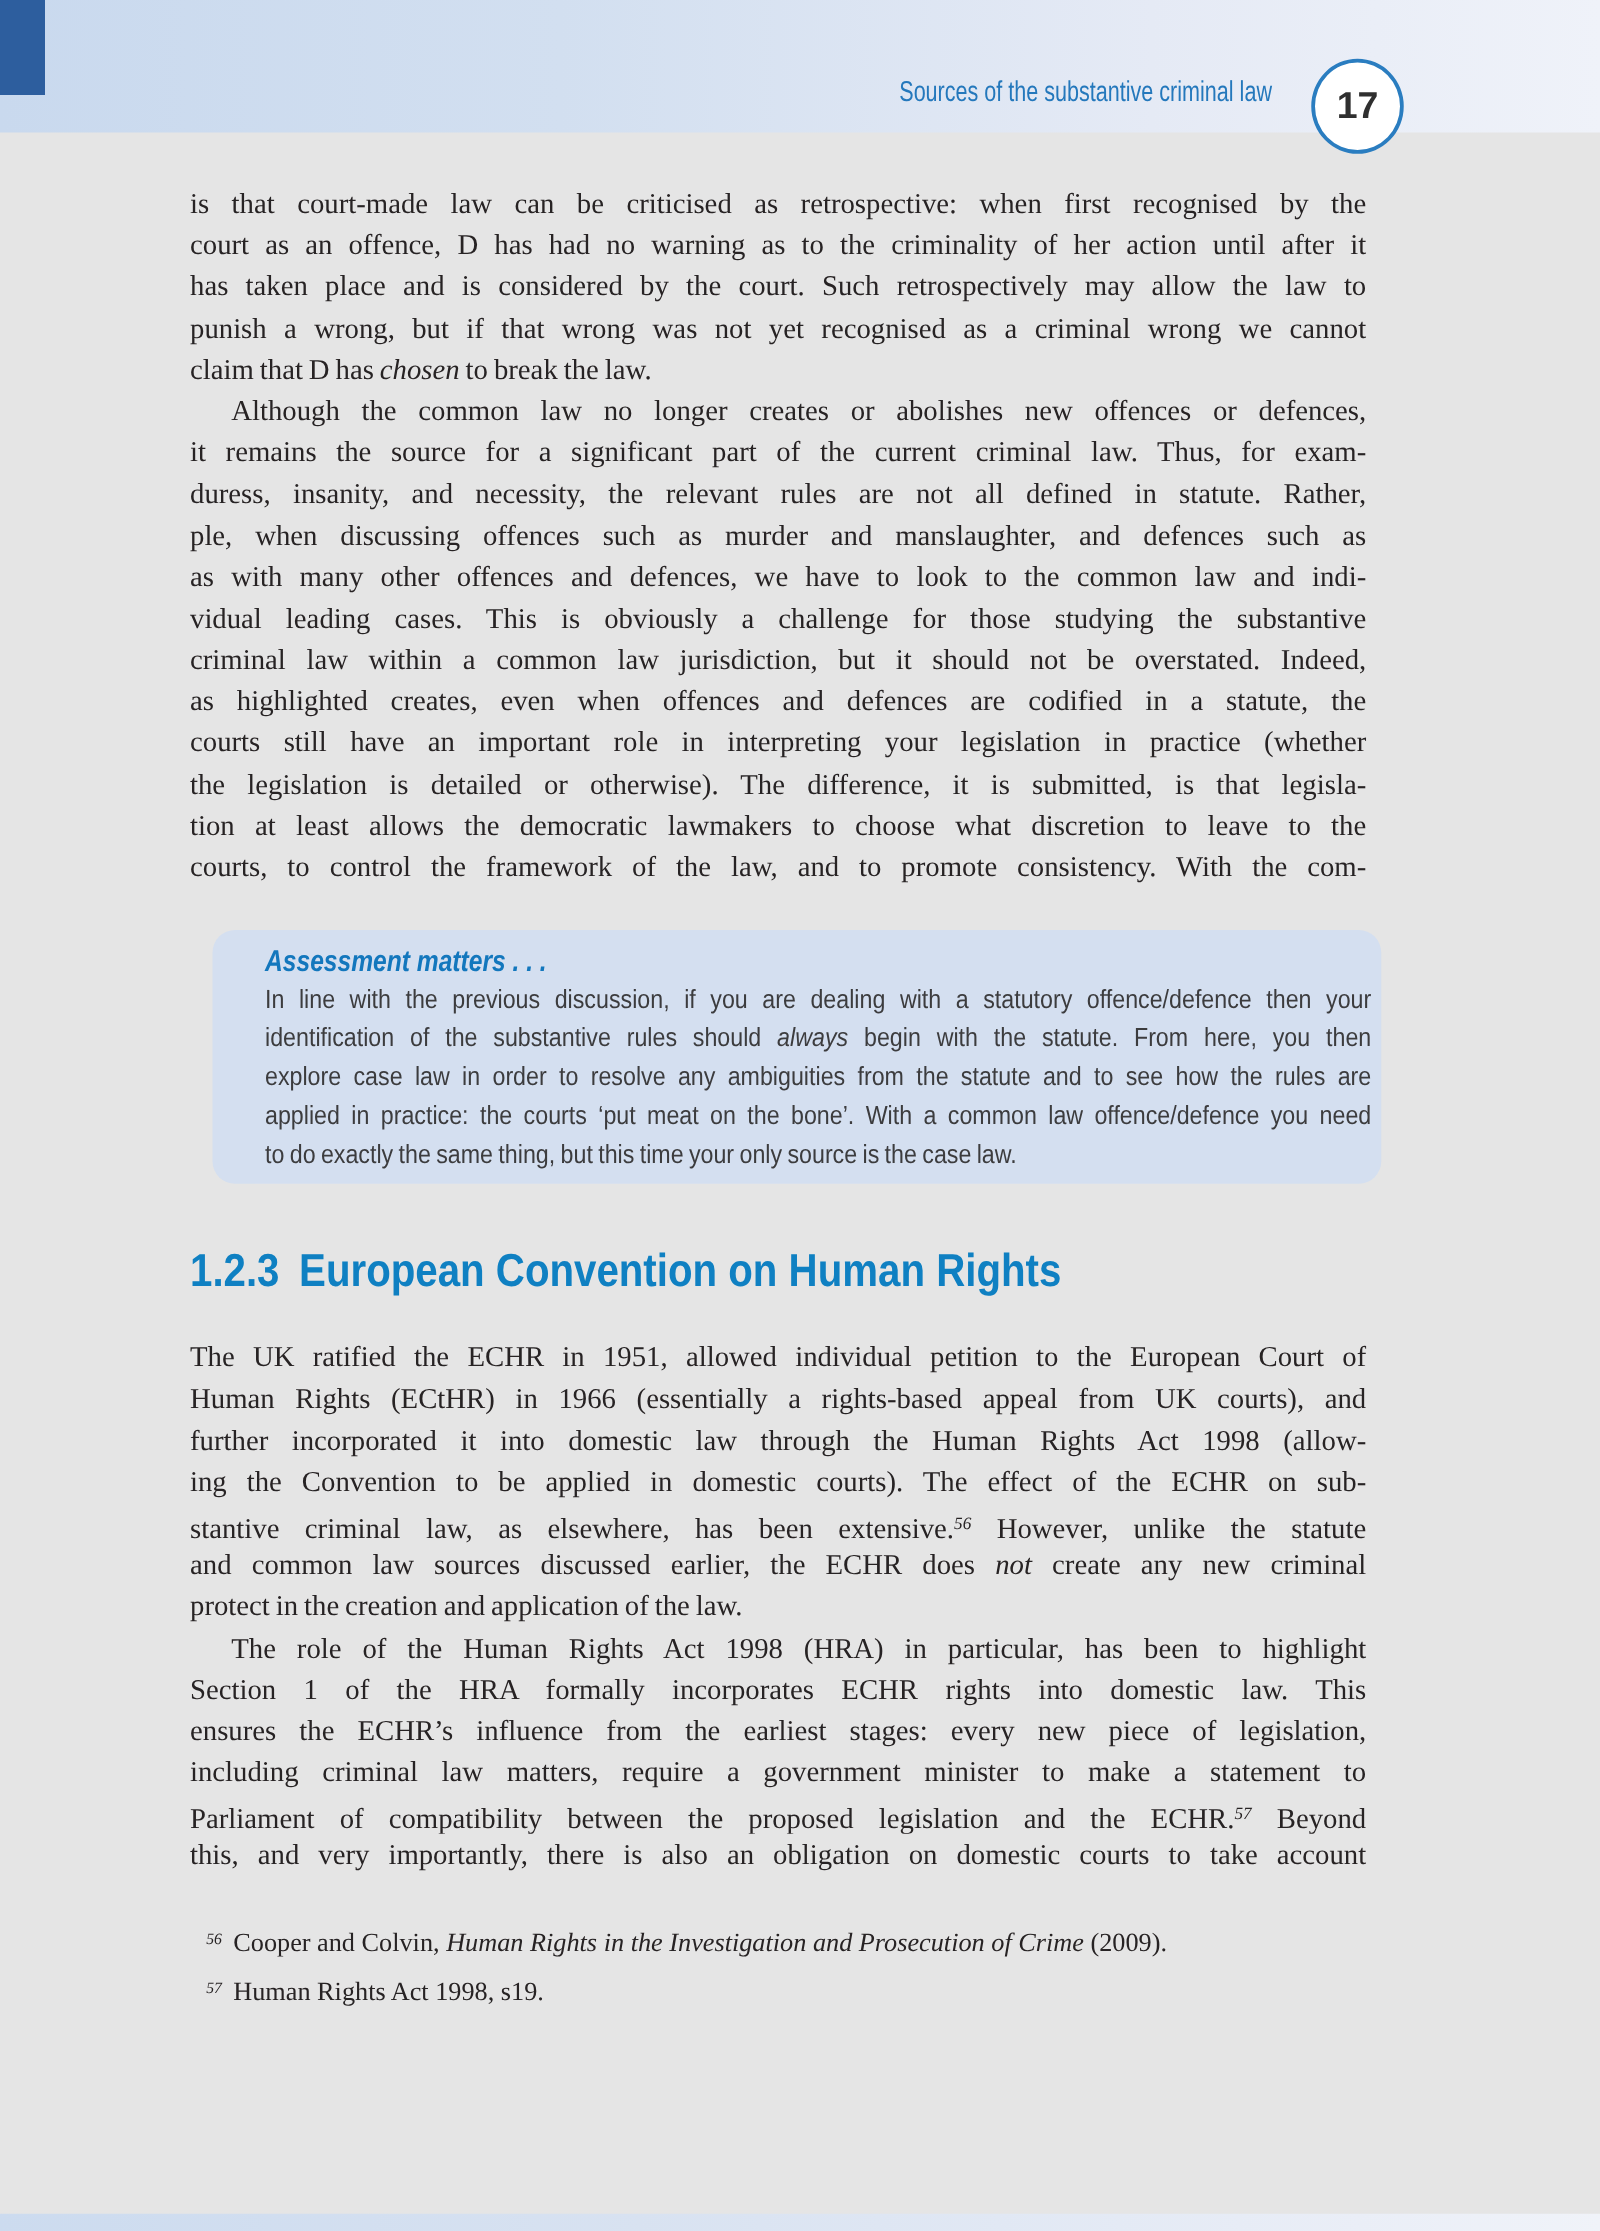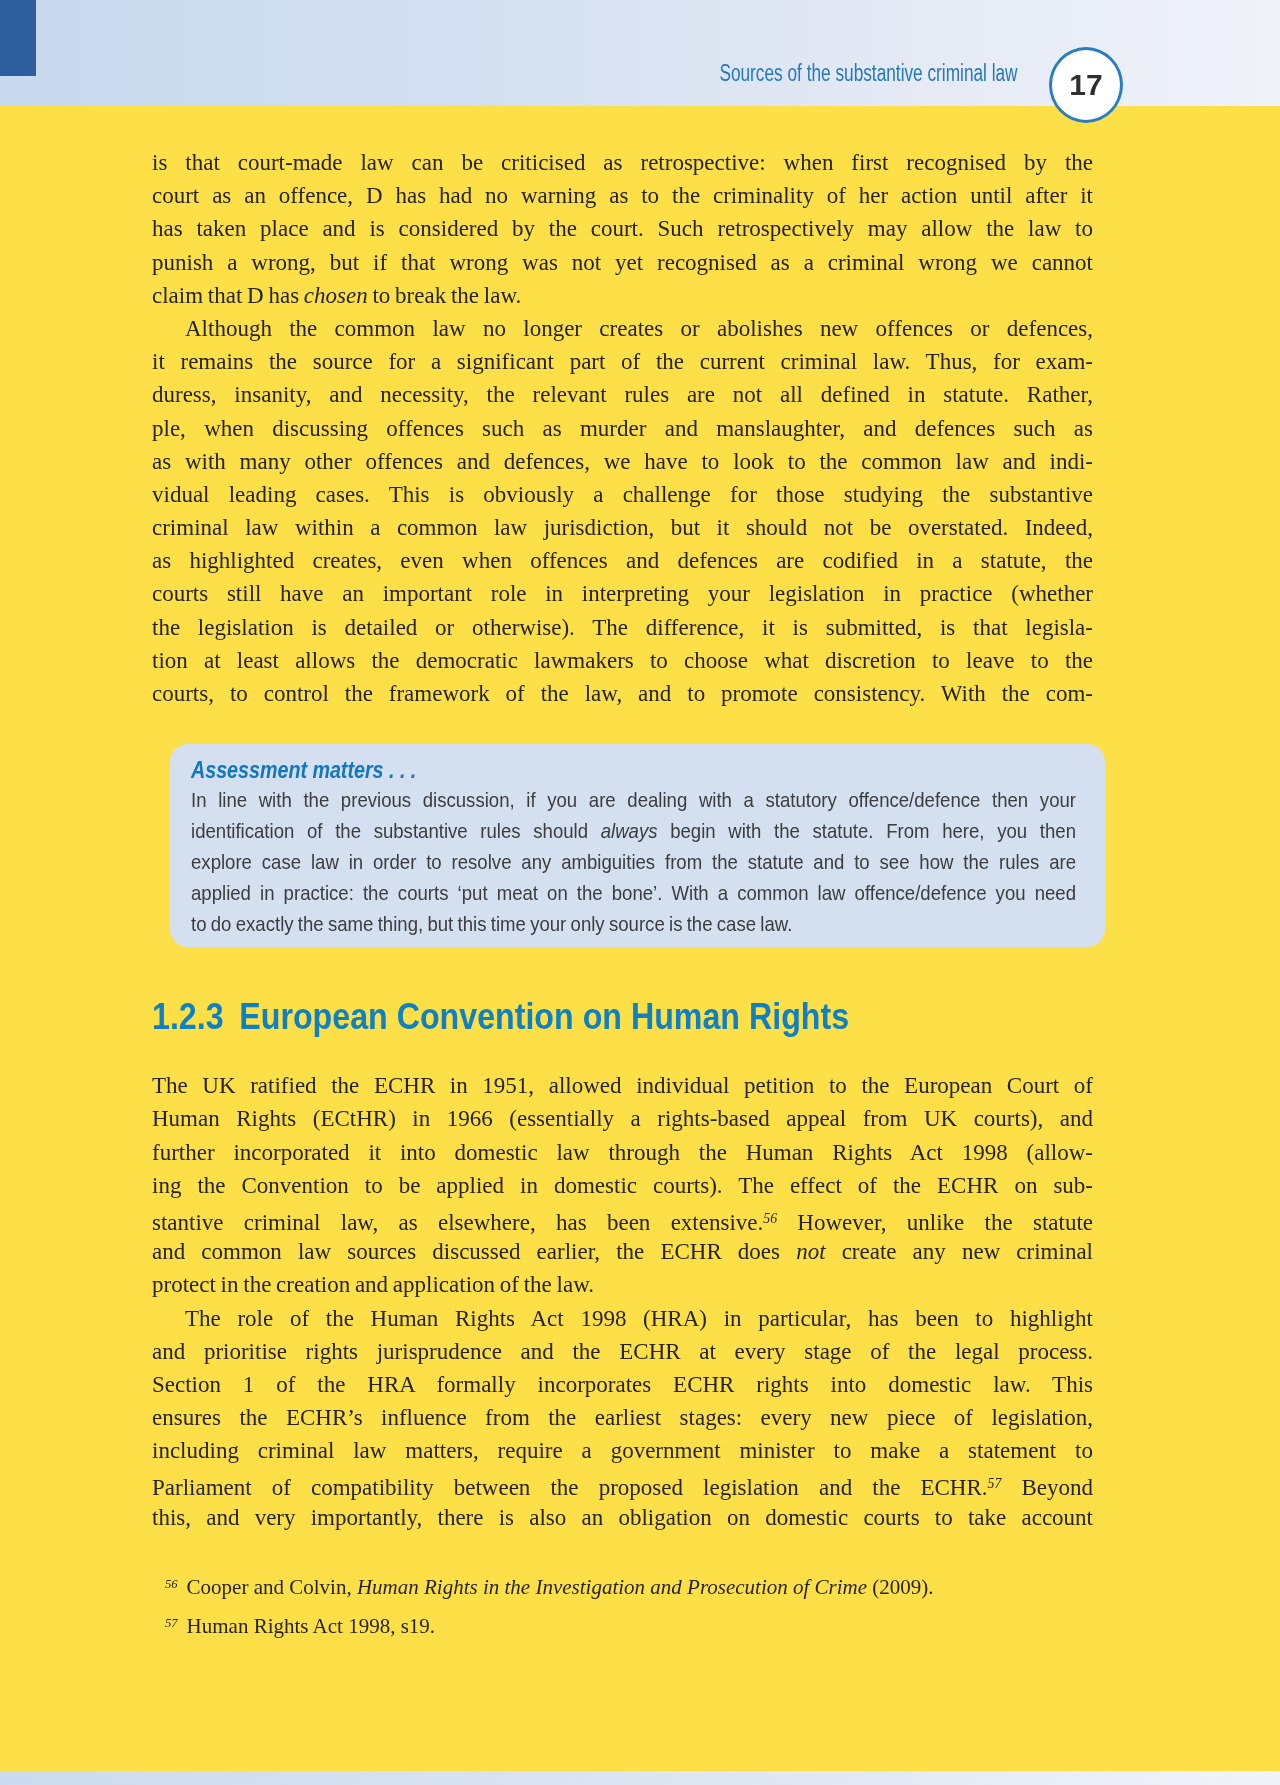--- a/index.html
+++ b/index.html
@@ -1,17 +1,17 @@
 <!DOCTYPE html>
 <html><head>
 <meta charset="utf-8">
 <style>
   html,body { margin:0; padding:0; background:#ffffff; }
   .page {
-    position:relative; width:1280px; height:1785px; background:#fde047;
+    position:relative; width:1280px; height:1785px; background:#e5e5e5;
     overflow:hidden; font-family:"Liberation Serif","DejaVu Serif",serif;
   }
 
   
   .header-band {
     position:absolute; top:0; left:0; width:1280px; height:106px;
     background:linear-gradient(90deg,#c9d9ee 0%,#d2dff0 35%,#e5eaf5 72%,#eff2f9 100%);
   }
   .corner-tab { position:absolute; top:0; left:0; width:36px; height:76px; background:#2d5e9e; }
   .running-title {
@@ -39,21 +39,21 @@
     text-align:justify; text-align-last:justify; overflow:hidden;
   }
   .pline.endline { text-align-last:left; }
   .pline.indent { text-indent:33px; }
   .pline sup, .footnote sup { font-size:0.6em;font-style:italic; }
   .pline sup { vertical-align:7px; }
 
   
   .assessment-box {
     margin-top:34px; margin-left:18px; width:935px; box-sizing:border-box;
-    background:#d4dff0; border-radius:18px; padding:12px 0 8px 21px;
+    background:#d4dff0; border-radius:18px; padding:12px 0 8px 42px;
     font-family:"Liberation Sans","DejaVu Sans",sans-serif;
   }
   .box-title {
     font-size:24px; font-weight:bold; font-style:italic; color:#1377bd;
     line-height:28px; white-space:nowrap;
     transform:scaleX(0.82); transform-origin:left center;
   }
   .box-line {
     width:1000px; height:31px; line-height:31px; font-size:21px; color:#3c3c3e;
     word-spacing:-1px; text-align:justify; text-align-last:justify; overflow:hidden;
@@ -140,21 +140,20 @@
           <div class="pline">The UK ratified the ECHR in 1951, allowed individual petition to the European Court of</div>
           <div class="pline">Human Rights (ECtHR) in 1966 (essentially a rights-based appeal from UK courts), and</div>
           <div class="pline">further incorporated it into domestic law through the Human Rights Act 1998 (allow-</div>
           <div class="pline">ing the Convention to be applied in domestic courts). The effect of the ECHR on sub-</div>
           <div class="pline">stantive criminal law, as elsewhere, has been extensive.<sup>56</sup> However, unlike the statute</div>
           <div class="pline">and common law sources discussed earlier, the ECHR does <i>not</i> create any new criminal</div>
           <div class="pline endline">protect in the creation and application of the law.</div>
         </div>
         <div class="para">
           <div class="pline indent">The role of the Human Rights Act 1998 (HRA) in particular, has been to highlight</div>
-          <div class="pline">and prioritise rights jurisprudence and the ECHR at every stage of the legal process.</div>
           <div class="pline">Section 1 of the HRA formally incorporates ECHR rights into domestic law. This</div>
           <div class="pline">ensures the ECHR’s influence from the earliest stages: every new piece of legislation,</div>
           <div class="pline">including criminal law matters, require a government minister to make a statement to</div>
           <div class="pline">Parliament of compatibility between the proposed legislation and the ECHR.<sup>57</sup> Beyond</div>
           <div class="pline">this, and very importantly, there is also an obligation on domestic courts to take account</div>
         </div>
       </div>
 
     <div class="footnotes">
         <div class="footnote"><sup>56</sup><span>Cooper and Colvin, <i>Human Rights in the Investigation and Prosecution of Crime</i> (2009).</span></div>

